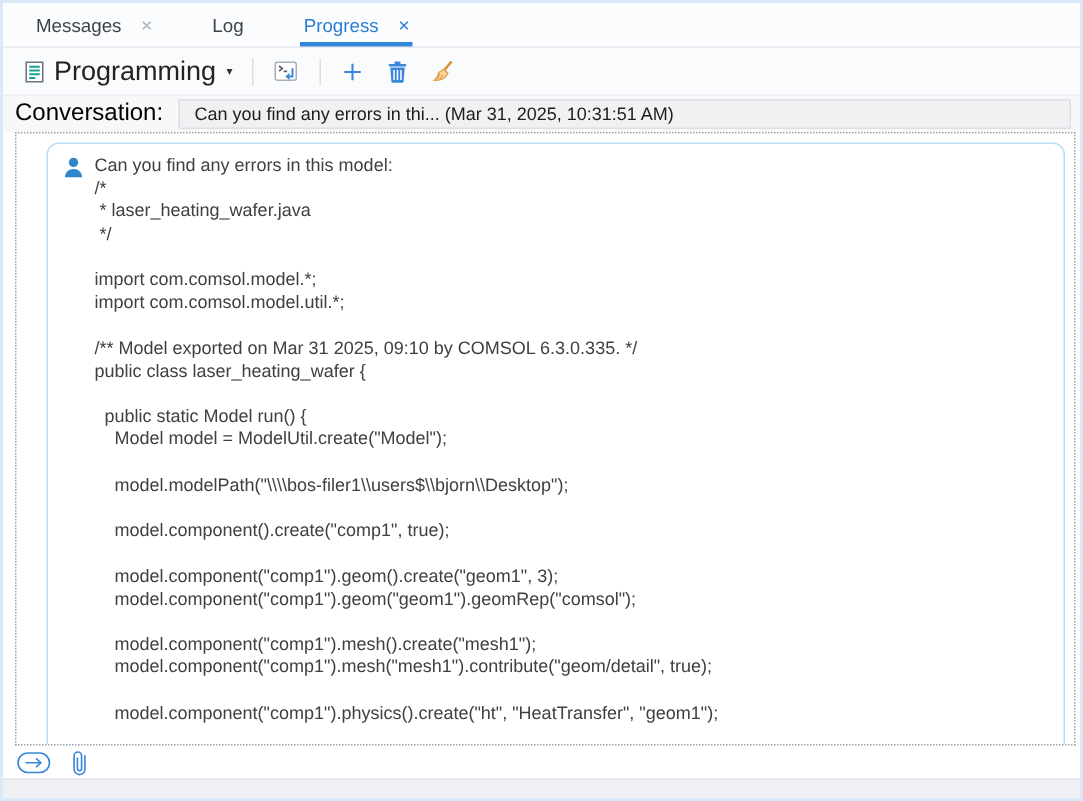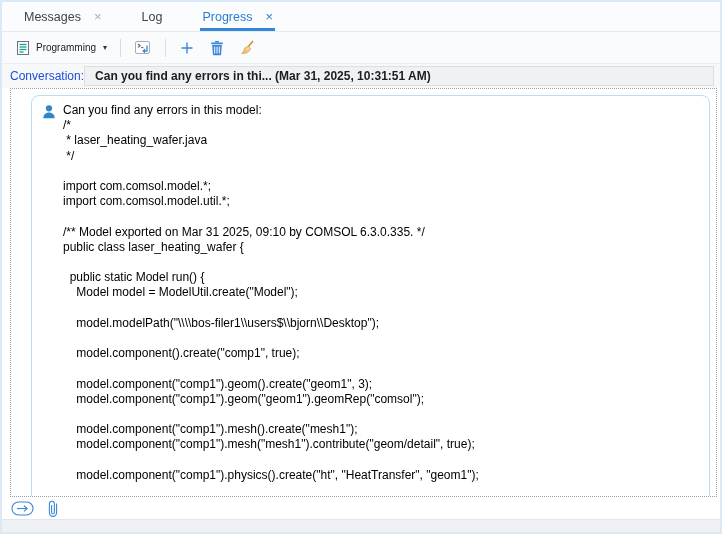--- a/index.html
+++ b/index.html
@@ -11,34 +11,34 @@
   .tabbar { height:30px; flex:0 0 30px; display:flex; align-items:stretch; padding-left:20px; background:#fbfcfe; border-bottom:1px solid #e8eaee; }
   .tab { display:flex; align-items:center; gap:13px; padding:0 2px; margin-right:36px; font-size:12.5px; color:#3c434c; cursor:default; border-bottom:3px solid transparent; padding-top:3px; }
   .tab .tabx { font-size:13px; color:#a8b0b9; line-height:1; }
   .tab.active { color:#2b7dd2; border-bottom-color:#3486d8; }
   .tab.active .tabx { color:#2b7dd2; }
 
   
   .toolbar { height:31px; flex:0 0 31px; display:flex; align-items:center; gap:8px; padding:0 10px; background:#fafbfd; }
   .tbtn { display:flex; align-items:center; gap:5px; padding:2px 3px; cursor:default; }
   .tbtn svg { display:block; }
-  .mode-label { font-size:10px; color:#222; }
+  .mode-label { font-size:18px; color:#222; }
   .caret { font-size:8px; color:#333; margin-left:2px; }
   .vsep { width:1px; height:18px; background:#dadde2; margin:0 2px; flex:0 0 1px; }
 
   
   .convrow { height:25px; flex:0 0 25px; display:flex; align-items:center; padding:0 6px 0 8px; background:#f7f8fa; border-top:1px solid #eceef1; }
-  .convlabel { font-size:12px; color:#1d4ed8; white-space:nowrap; }
-  .convcombo { flex:1; height:20px; background:#f0f1f3; border:1px solid #dcdee2; display:flex; align-items:center; padding:0 10px; font-size:12px; color:#1d1d1d; overflow:hidden; white-space:nowrap;font-weight:bold; }
+  .convlabel { font-size:16px; color:#000000; margin-right:10px; white-space:nowrap; }
+  .convcombo { flex:1; height:20px; background:#f0f1f3; border:1px solid #dcdee2; display:flex; align-items:center; padding:0 10px; font-size:12px; color:#1d1d1d; overflow:hidden; white-space:nowrap; }
 
   
   .panel { flex:1 1 auto; margin:0 3px 0 8px; border:1px dotted #9aa0a8; background:#fff; overflow:hidden; position:relative; }
   .bubble { position:relative; margin:6px 6px 0 20px; border:1px solid #b9ddf5; border-radius:8px; min-height:420px; background:#fff; }
   .bubble .avatar { position:absolute; left:9px; top:8px; }
-  .msg { white-space:pre-wrap; font-size:12px; line-height:15.2px; padding:7px 10px 25px 31px; color:#000000; }
+  .msg { white-space:pre-wrap; font-size:12px; line-height:15.2px; padding:7px 10px 25px 31px; color:#404040; }
 
   
   .promptrow { flex:0 0 26px; background:#fff; }
   .promptrow input { width:100%; height:26px; border:1px solid #d5d8dc; border-left:none; border-right:none; padding:0 8px; font-family:"Liberation Sans", sans-serif; font-size:12.5px; color:#222; outline:none; }
   .promptrow input::placeholder { color:#8e949c; }
   .iconsrow { flex:0 0 22px; display:flex; align-items:center; gap:13px; padding-left:9px; background:#fff; }
   .iconsrow .ibtn { display:flex; align-items:center; cursor:default; }
   .bottomstrip { flex:0 0 13px; background:#eef0f3; border-top:1px solid #e2e5e9; }
 </style>
 </head>

